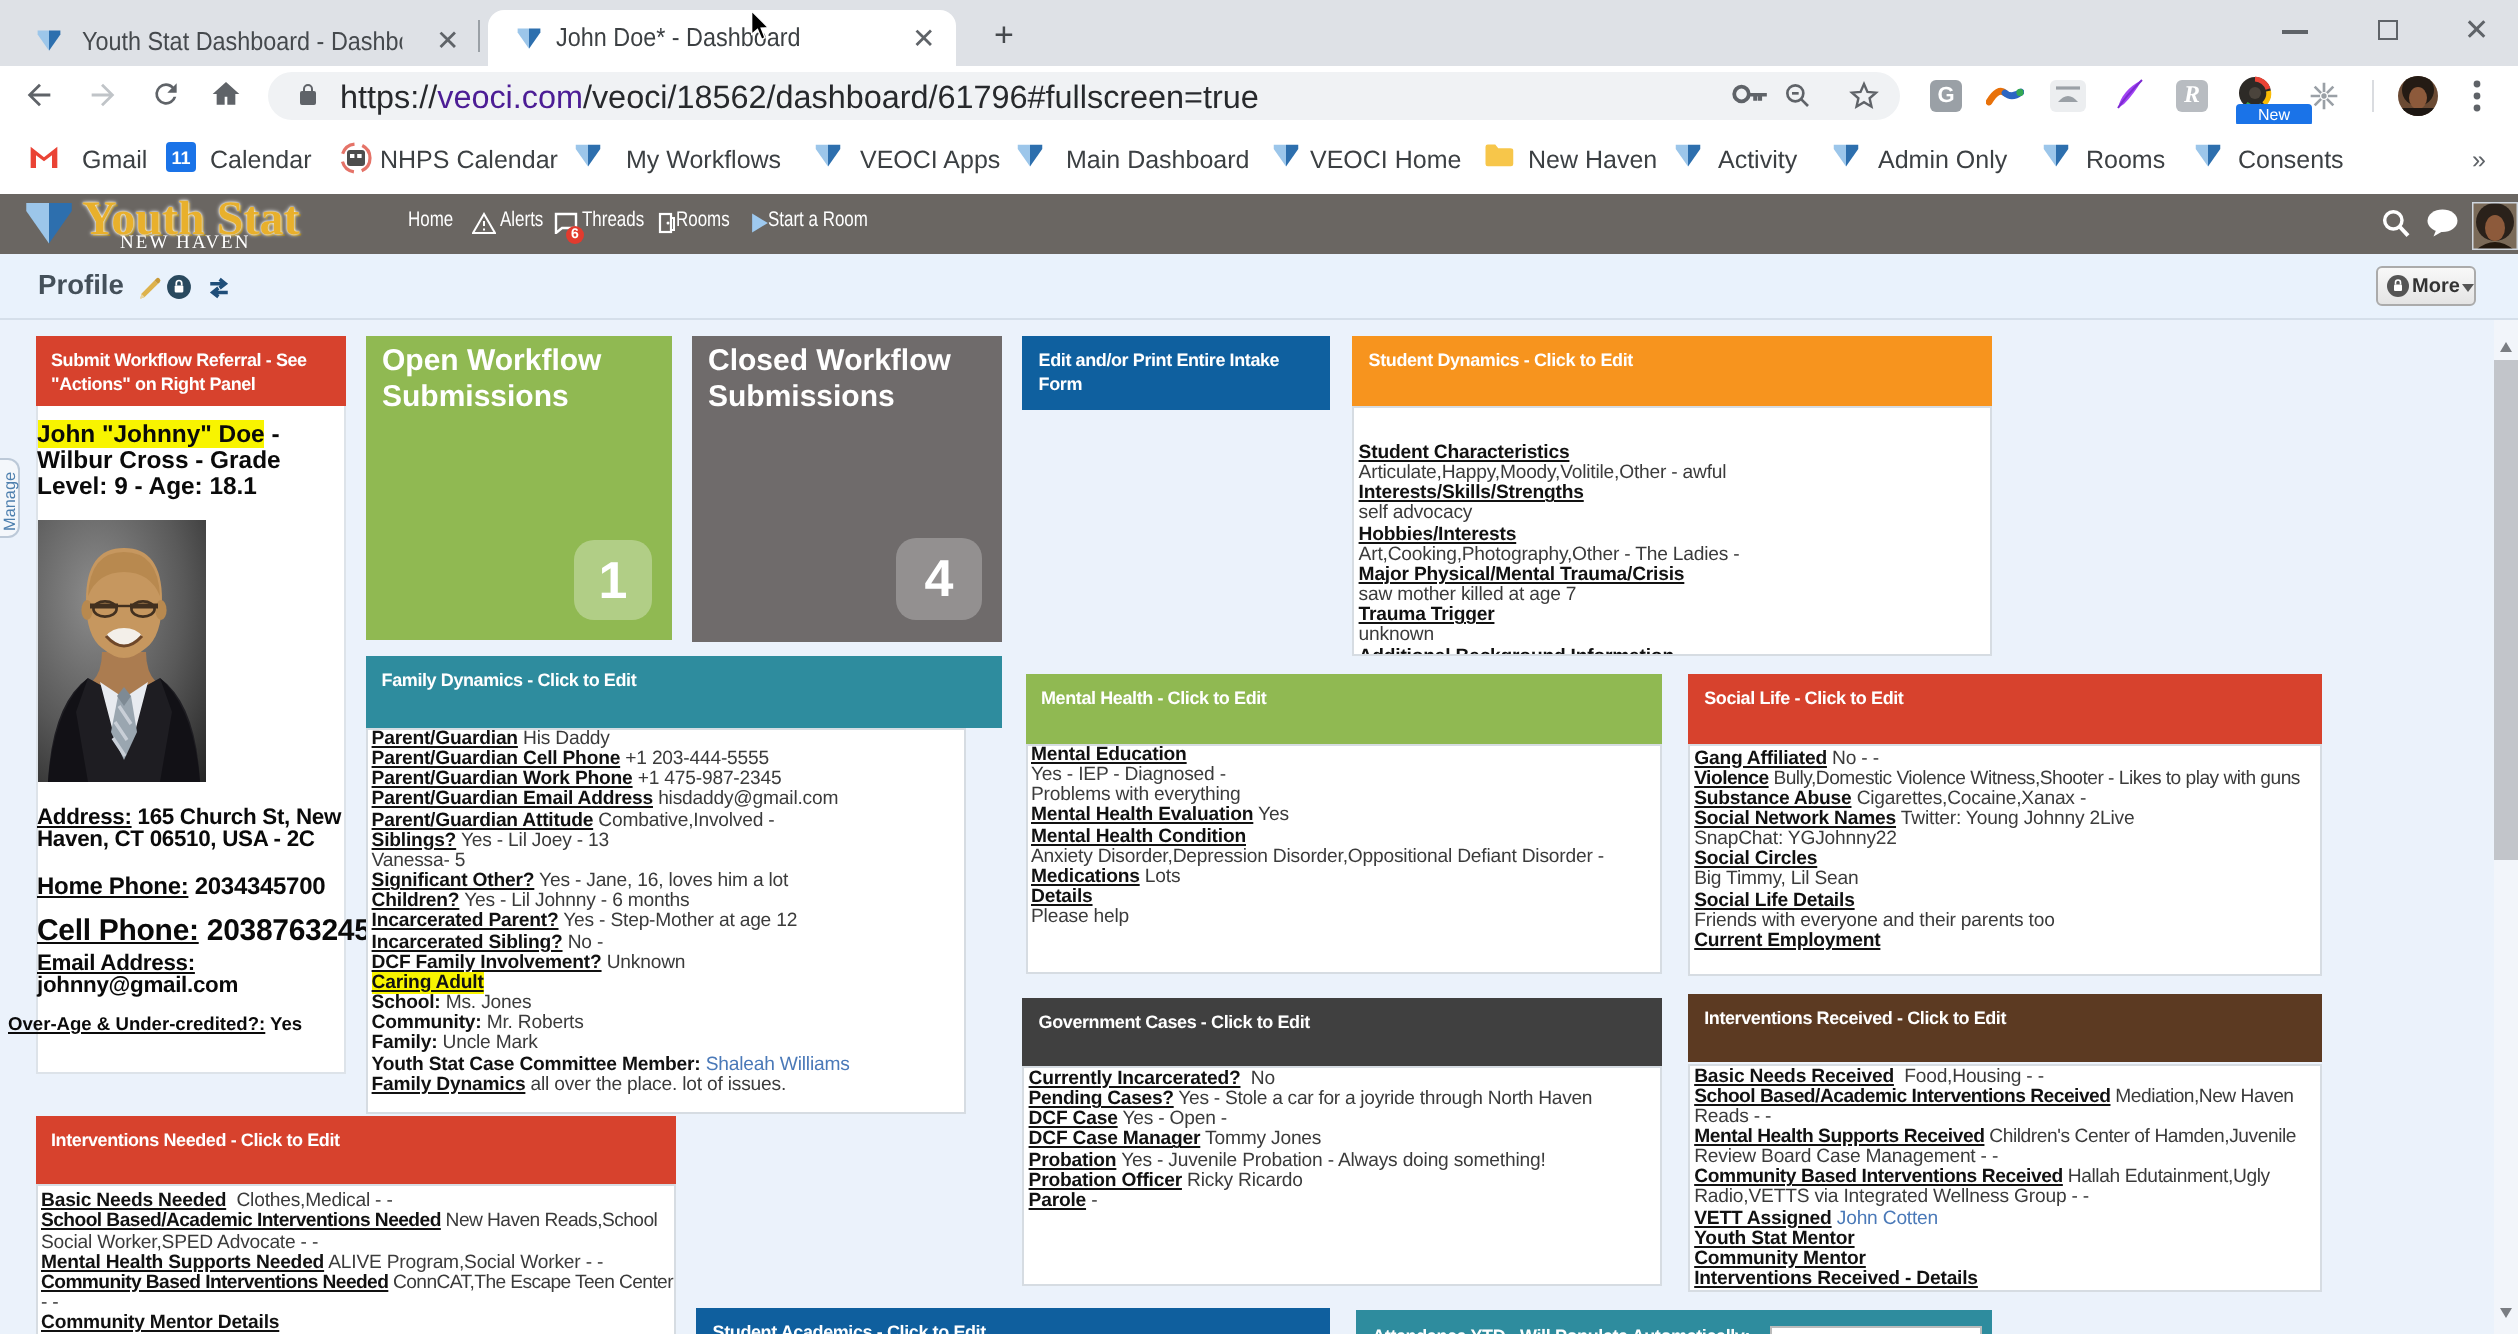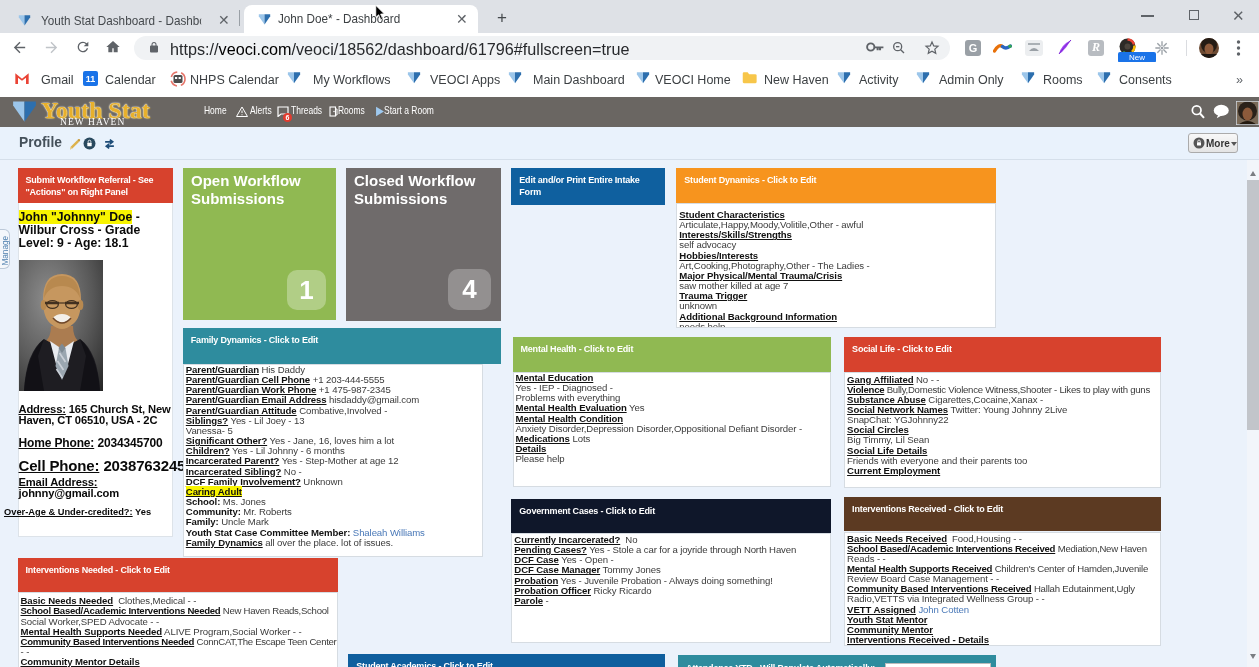--- a/index.html
+++ b/index.html
@@ -70,21 +70,21 @@
 <svg class="a" style="left:75px;top:39px" width="16" height="16" viewBox="0 0 24 24">
     <path d="M17.65 6.35A7.96 7.96 0 0 0 12 4a8 8 0 1 0 7.73 10h-2.08A6 6 0 1 1 12 6c1.66 0 3.14.69 4.22 1.78L13 11h7V4z" fill="#5f6368"></path>
   </svg>
 <svg class="a" style="left:105px;top:39px" width="16" height="16" viewBox="0 0 24 24">
     <path d="M12 3L2 12h3v8h6v-6h2v6h6v-8h3z" fill="#5f6368"></path>
   </svg>
 <div class="a" id="omni"></div>
 <svg class="a" style="left:148px;top:41px" width="12" height="13" viewBox="0 0 24 24">
     <path d="M18 8h-1V6a5 5 0 0 0-10 0v2H6a2 2 0 0 0-2 2v10a2 2 0 0 0 2 2h12a2 2 0 0 0 2-2V10a2 2 0 0 0-2-2zM9 6a3 3 0 0 1 6 0v2H9z" fill="#5f6368"></path>
   </svg>
-<div class="a" id="url">https://<span style="color:#000000">veoci.com</span>/veoci/18562/dashboard/61796#fullscreen=true</div>
+<div class="a" id="url">https://<span style="color:#4c1d95">veoci.com</span>/veoci/18562/dashboard/61796#fullscreen=true</div>
 <svg class="a" style="left:866px;top:41px" width="19" height="12" viewBox="0 0 24 14">
     <circle cx="6" cy="7" r="4.6" fill="none" stroke="#5f6368" stroke-width="2.4"></circle>
     <path d="M10 7h12v2.5h-3v3h-2.6v-3H16v3h-2.6v-3H10z" fill="#5f6368" transform="scale(1,0.9)"></path>
   </svg>
 <svg class="a" style="left:891px;top:40px" width="16" height="16" viewBox="0 0 24 24">
     <circle cx="10" cy="10" r="6" fill="none" stroke="#5f6368" stroke-width="2"></circle>
     <path d="M7.5 9h5v2h-5z" fill="#5f6368"></path>
     <path d="M14.5 14.5l5 5" stroke="#5f6368" stroke-width="2"></path>
   </svg>
 <svg class="a" style="left:924px;top:40px" width="16" height="16" viewBox="0 0 24 24">
@@ -330,21 +330,21 @@
 <div class="a wt" style="left:354px;top:172px;font-size:15px;line-height:17.5px">Closed Workflow<br>Submissions</div>
 <div class="a badge" style="left:448px;top:269px;width:43px;height:41px;line-height:41px;background:rgba(255,255,255,.25)">4</div>
 
 <div class="a hd" style="left:511.3px;top:168px;width:153.7px;height:37px;background:#0f609f">
     <span>Edit and/or Print Entire Intake<br>Form</span>
   </div>
 
 <div class="a hd" style="left:676.3px;top:168px;width:319.3px;height:35px;background:#f7941e">
     <span>Student Dynamics - Click to Edit</span>
   </div>
-<div class="a bd" style="left:676.3px;top:203px;width:319.3px;height:124.5px;padding-top:6px">
+<div class="a bd" style="left:676.3px;top:203px;width:319.3px;height:124.5px;padding-top:18px">
 <div><span class="u">Student Characteristics</span></div>
 <div>Articulate,Happy,Moody,Volitile,Other - awful</div>
 <div><span class="u">Interests/Skills/Strengths</span></div>
 <div>self advocacy</div>
 <div><span class="u">Hobbies/Interests</span></div>
 <div>Art,Cooking,Photography,Other - The Ladies -</div>
 <div><span class="u">Major Physical/Mental Trauma/Crisis</span></div>
 <div>saw mother killed at age 7</div>
 <div><span class="u">Trauma Trigger</span></div>
 <div>unknown</div>
@@ -400,21 +400,21 @@
 <div><span class="u">Substance Abuse</span> Cigarettes,Cocaine,Xanax -</div>
 <div><span class="u">Social Network Names</span> Twitter: Young Johnny 2Live</div>
 <div>SnapChat: YGJohnny22</div>
 <div><span class="u">Social Circles</span></div>
 <div>Big Timmy, Lil Sean</div>
 <div><span class="u">Social Life Details</span></div>
 <div>Friends with everyone and their parents too</div>
 <div><span class="u">Current Employment</span></div>
 </div>
 
-<div class="a hd" style="left:511.3px;top:498.5px;width:319.7px;height:34.5px;background:#0f172a">
+<div class="a hd" style="left:511.3px;top:498.5px;width:319.7px;height:34.5px;background:#404040">
     <span>Government Cases - Click to Edit</span>
   </div>
 <div class="a bd" style="left:511.3px;top:533px;width:319.7px;height:110px;padding-top:1px">
 <div><span class="u">Currently Incarcerated?</span>&nbsp; No</div>
 <div style="letter-spacing:-0.15px"><span class="u">Pending Cases?</span> Yes - Stole a car for a joyride through North Haven</div>
 <div><span class="u">DCF Case</span> Yes - Open -</div>
 <div><span class="u">DCF Case Manager</span> Tommy Jones</div>
 <div><span class="u">Probation</span> Yes - Juvenile Probation - Always doing something!</div>
 <div><span class="u">Probation Officer</span> Ricky Ricardo</div>
 <div><span class="u">Parole</span> -</div>

